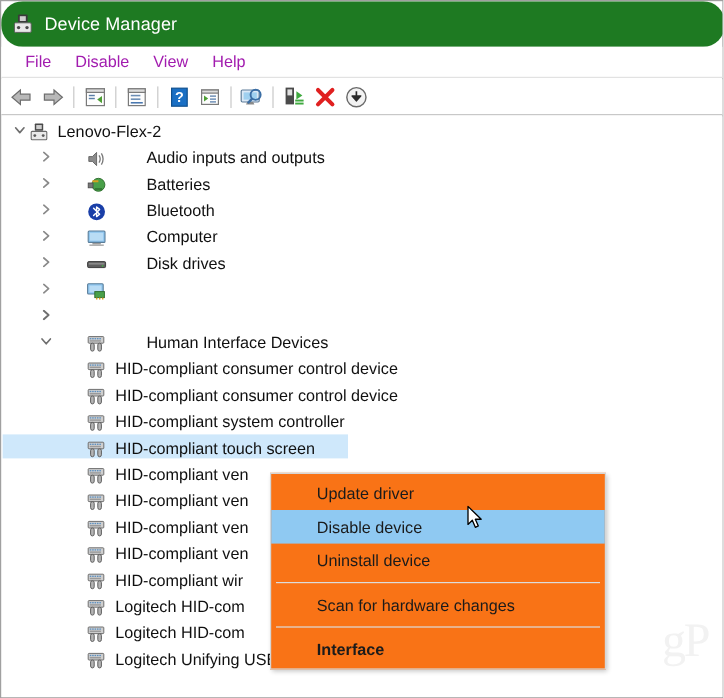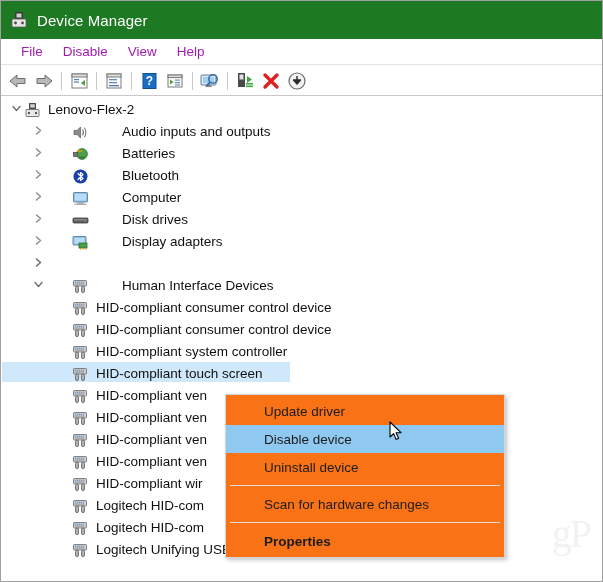--- a/index.html
+++ b/index.html
@@ -24,20 +24,21 @@
   .titlebar {
     position: absolute;
     left: 0; top: 0;
     width: 603px;
     height: 38px;
     background: #1e7a22;
     display: flex;
     align-items: center;
     box-sizing: border-box;
     padding-left: 9px;
+    border-radius: 18px;
   }
   .title-icon {
     width: 18px; height: 18px;
     position: relative;
     flex: 0 0 auto;
     margin-right: 9px;
   }
   .title-text {
     color: #ffffff;
     font-size: 15px;
@@ -439,21 +440,20 @@
       <span class="row-icon">
         <svg width="17" height="17" viewBox="0 0 17 17">
           <rect x="1" y="2.5" width="13" height="8.5" rx="0.8" fill="#8fc6ef" stroke="#5a7d99" stroke-width="0.9"></rect>
           <rect x="2.5" y="4" width="10" height="5.5" fill="#b9dcf5"></rect>
           <rect x="7" y="9" width="8" height="5" fill="#49a049" stroke="#2f6e2f" stroke-width="0.8"></rect>
           <rect x="8" y="14" width="1.2" height="1.6" fill="#d8a020"></rect>
           <rect x="10.5" y="14" width="1.2" height="1.6" fill="#d8a020"></rect>
           <rect x="13" y="14" width="1.2" height="1.6" fill="#d8a020"></rect>
         </svg>
       </span>
-      <span class="row-label">Display adapters</span>
     </div>
 
     <div class="row indent-1">
       <span class="chev">
         <svg width="9" height="9" viewBox="0 0 9 9">
             <path d="M2.5 1 L6.5 4.5 L2.5 8" fill="none" stroke="#6f6f6f" stroke-width="1.6" stroke-linecap="round" stroke-linejoin="round"></path>
           </svg>
       </span>
       <span class="row-label"></span>
     </div>
@@ -689,21 +689,21 @@
 
   <div class="watermark">gP</div>
 
   <div class="ctxmenu">
     <div class="ctx-item">Update driver</div>
     <div class="ctx-item highlight">Disable device</div>
     <div class="ctx-item">Uninstall device</div>
     <div class="ctx-sep"></div>
     <div class="ctx-item">Scan for hardware changes</div>
     <div class="ctx-sep"></div>
-    <div class="ctx-item bold">Properties</div>
+    <div class="ctx-item bold">Interface</div>
   </div>
 
   <div class="cursor">
     <svg width="16" height="22" viewBox="0 0 16 22">
       <path d="M1 1 L1 16 L4.6 12.6 L7.1 18.4 L9.6 17.3 L7.1 11.7 L12 11.7 Z" fill="#ffffff" stroke="#000000" stroke-width="1.1" stroke-linejoin="round"></path>
     </svg>
   </div>
 
 </div>
 

